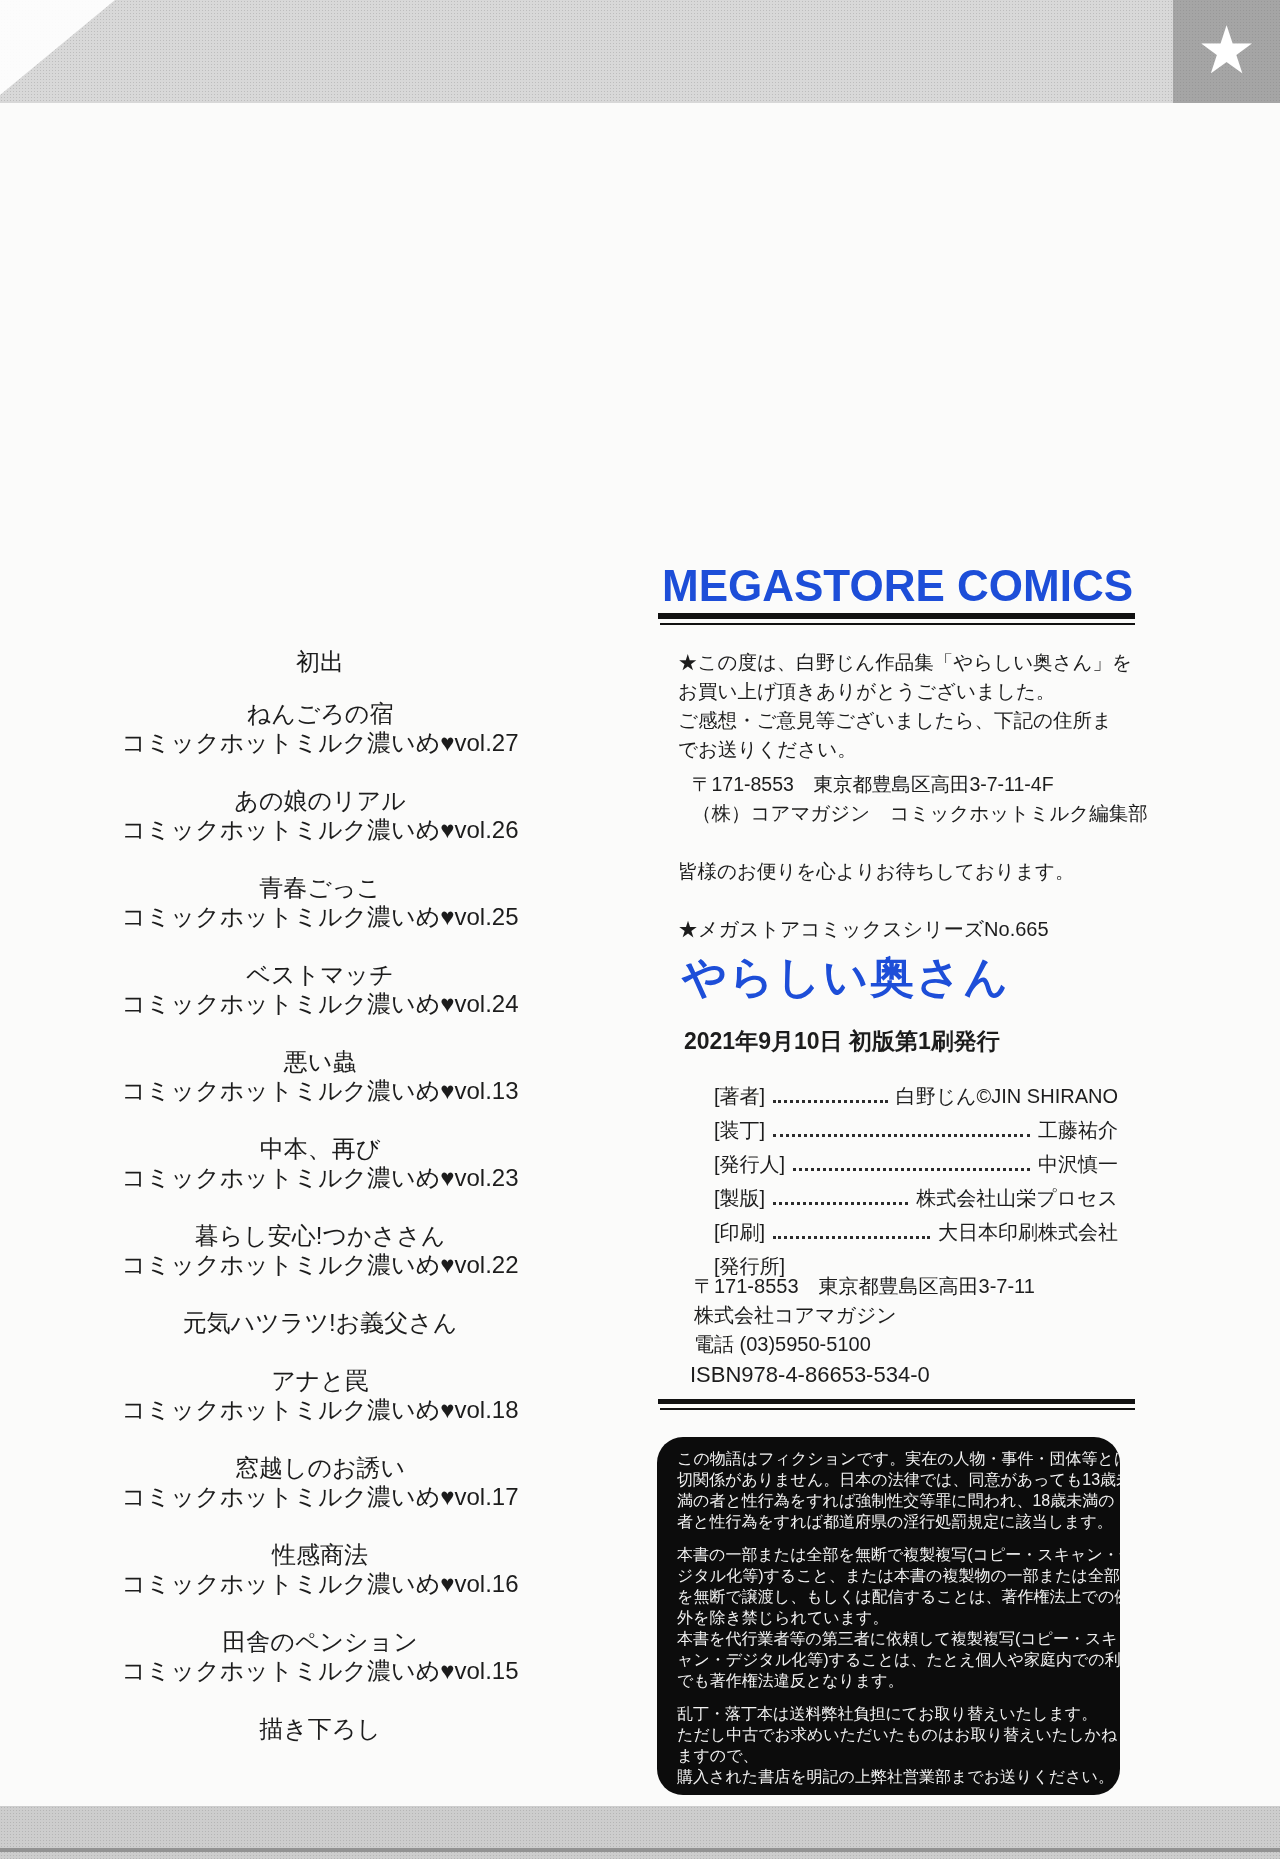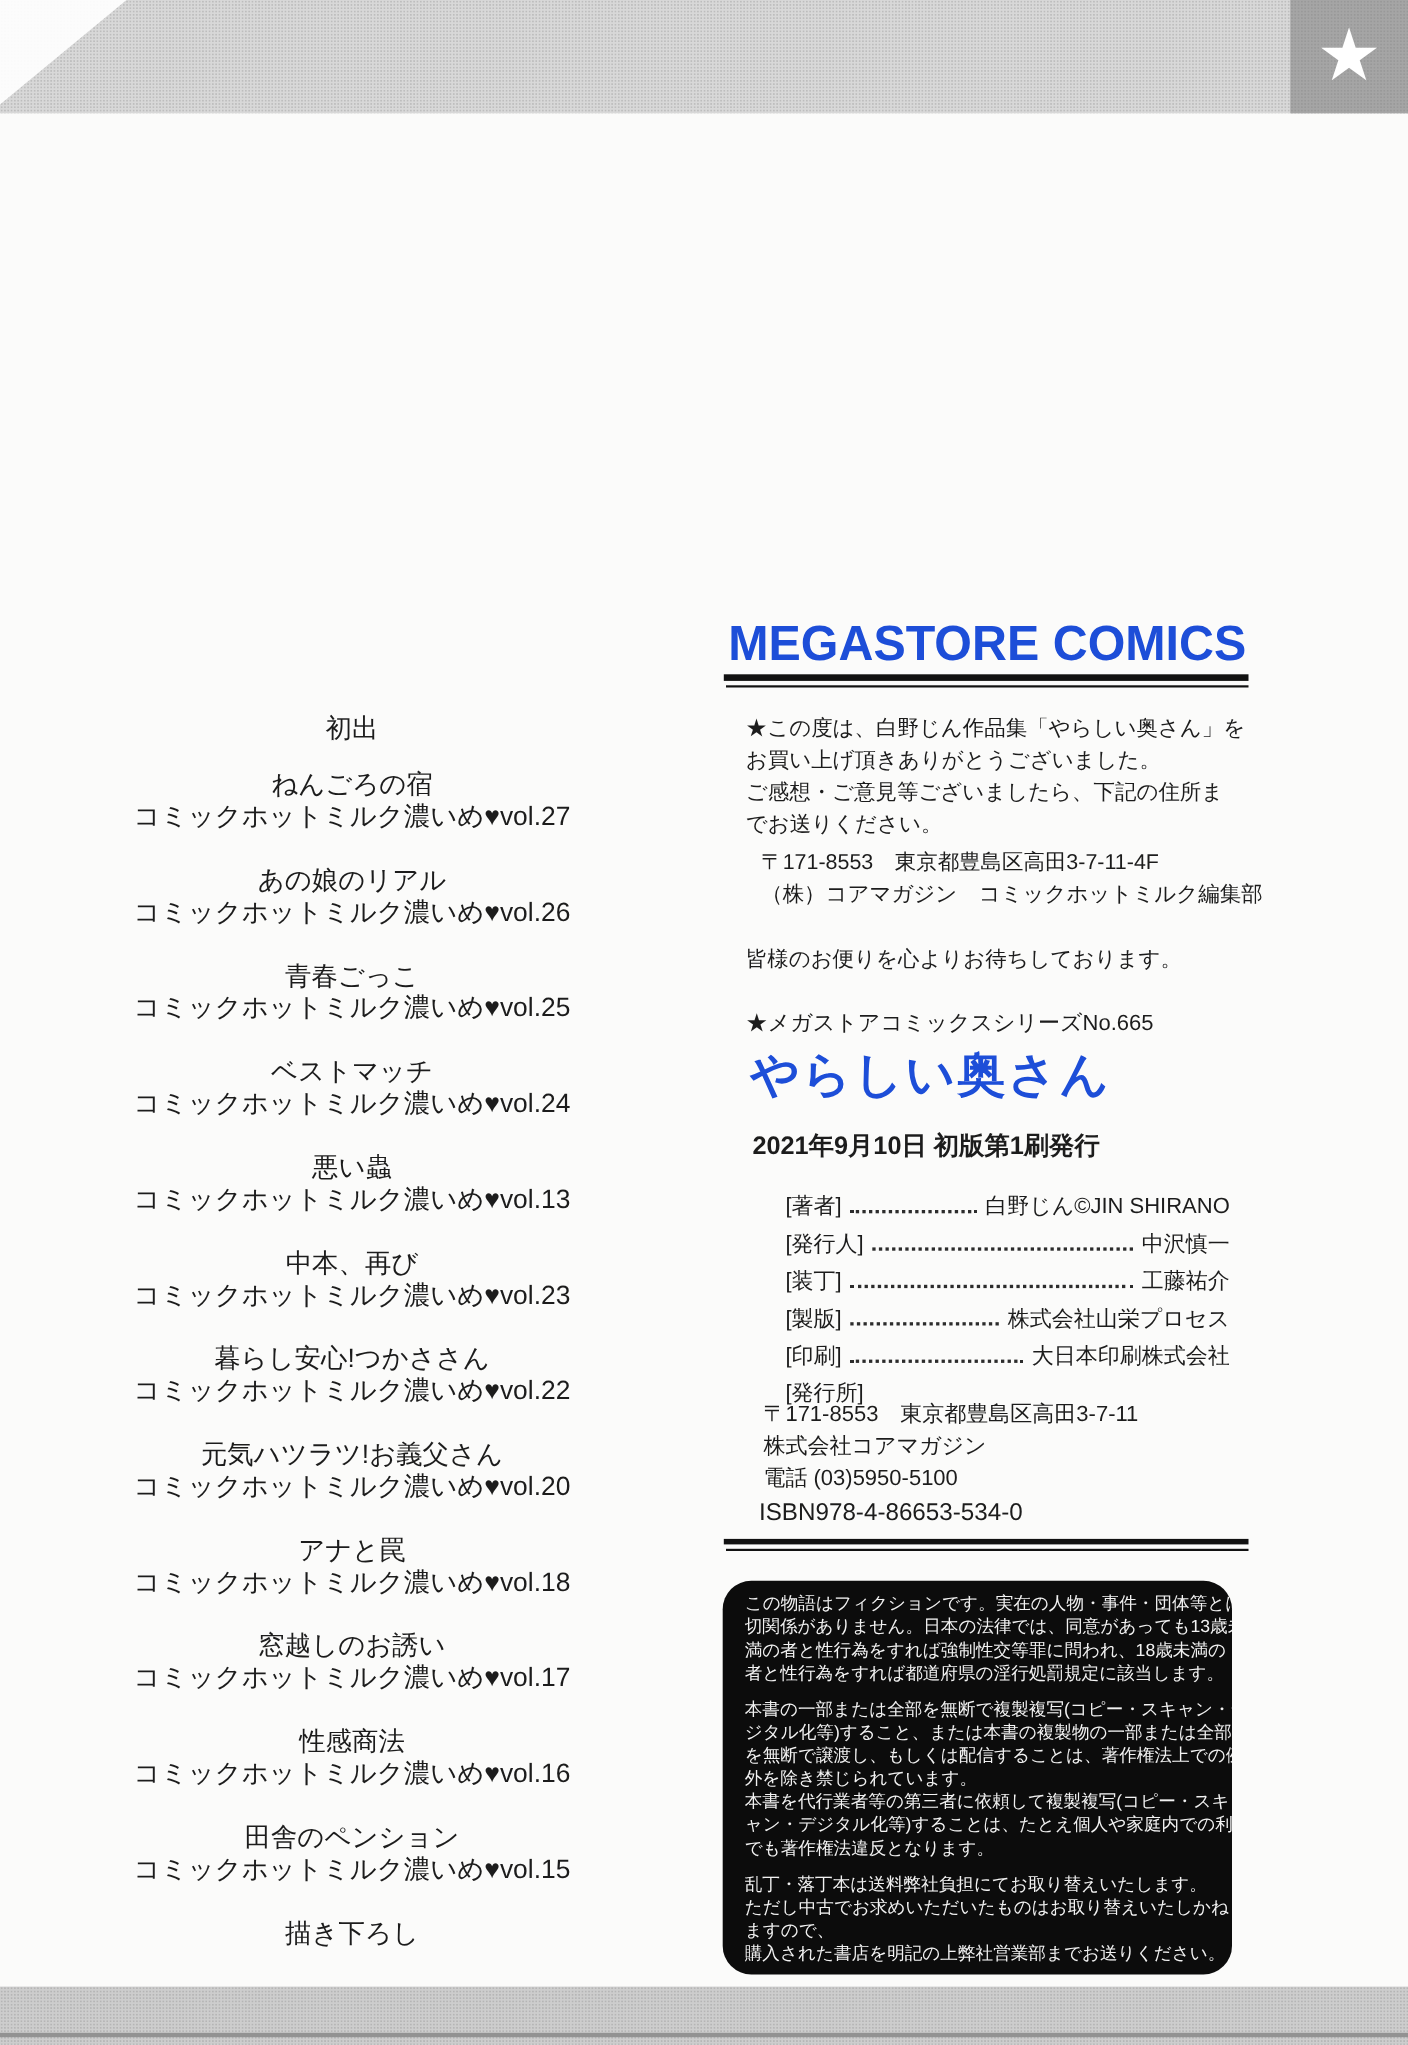--- a/index.html
+++ b/index.html
@@ -103,21 +103,20 @@
   <div class="work">
     <div class="work-title">中本、再び</div>
     <div class="work-source">コミックホットミルク濃いめ♥vol.23</div>
   </div>
   <div class="work">
     <div class="work-title">暮らし安心!つかささん</div>
     <div class="work-source">コミックホットミルク濃いめ♥vol.22</div>
   </div>
   <div class="work">
     <div class="work-title">元気ハツラツ!お義父さん</div>
-    <div class="work-source">コミックホットミルク濃いめ♥vol.20</div>
   </div>
   <div class="work">
     <div class="work-title">アナと罠</div>
     <div class="work-source">コミックホットミルク濃いめ♥vol.18</div>
   </div>
   <div class="work">
     <div class="work-title">窓越しのお誘い</div>
     <div class="work-source">コミックホットミルク濃いめ♥vol.17</div>
   </div>
   <div class="work">
@@ -155,28 +154,28 @@
 
 <div class="print-date">2021年9月10日 初版第1刷発行</div>
 
 <div class="credits">
   <div class="credit-row">
     <span class="credit-label">[著者]</span>
     <span class="credit-leader"></span>
     <span class="credit-value">白野じん©JIN SHIRANO</span>
   </div>
   <div class="credit-row">
+    <span class="credit-label">[装丁]</span>
+    <span class="credit-leader"></span>
+    <span class="credit-value">工藤祐介</span>
+  </div>
+  <div class="credit-row">
     <span class="credit-label">[発行人]</span>
     <span class="credit-leader"></span>
     <span class="credit-value">中沢慎一</span>
-  </div>
-  <div class="credit-row">
-    <span class="credit-label">[装丁]</span>
-    <span class="credit-leader"></span>
-    <span class="credit-value">工藤祐介</span>
   </div>
   <div class="credit-row">
     <span class="credit-label">[製版]</span>
     <span class="credit-leader"></span>
     <span class="credit-value">株式会社山栄プロセス</span>
   </div>
   <div class="credit-row">
     <span class="credit-label">[印刷]</span>
     <span class="credit-leader"></span>
     <span class="credit-value">大日本印刷株式会社</span>

